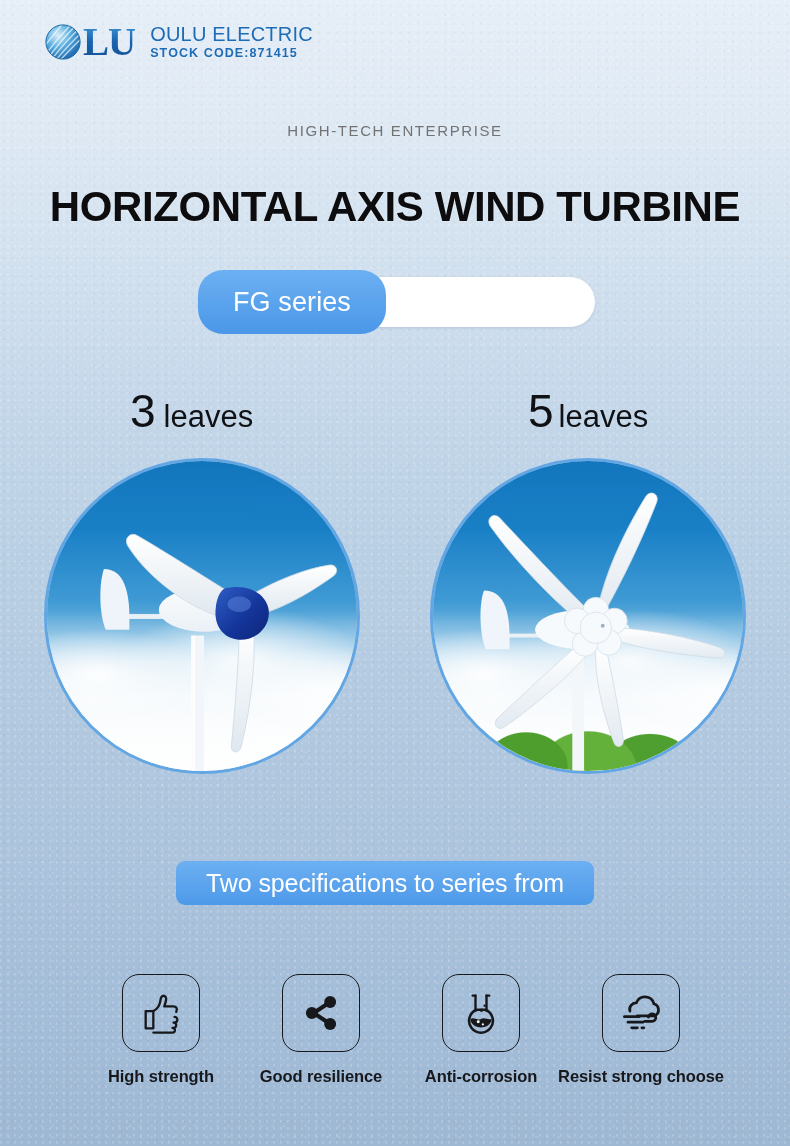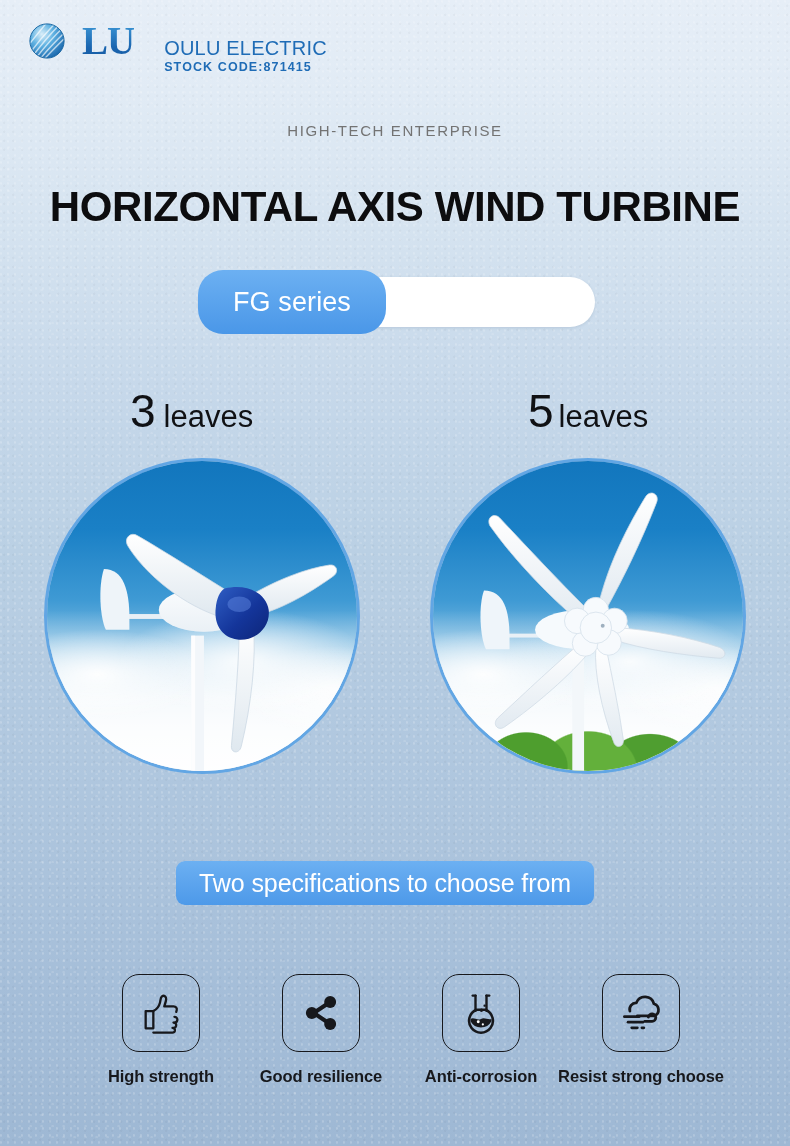--- a/index.html
+++ b/index.html
@@ -29,36 +29,36 @@
       radial-gradient(circle at 13% 21%, rgba(255,255,255,.22) 0 1px, transparent 1.4px),
       radial-gradient(circle at 47% 63%, rgba(0,0,0,.035) 0 1px, transparent 1.4px),
       radial-gradient(circle at 78% 37%, rgba(255,255,255,.16) 0 1px, transparent 1.4px);
     background-size: 7px 7px, 9px 9px, 11px 11px;
     pointer-events: none;
     opacity: .85;
   }
 
   
   .logo-bar {
-    position: absolute; left: 28px; top: 22px;
-    display: flex; gap: 15px;
+    position: absolute; left: 44px; top: 22px;
+    display: flex; align-items: center; gap: 0px;
   }
   .globe { width: 38px; height: 38px; flex: none; margin-right: 1px; }
   .logo-lu {
     font-family: "Liberation Serif", serif;
     font-weight: bold; font-size: 39px; line-height: 38px;
     letter-spacing: -1px;
     background: linear-gradient(to bottom, #3e9ad8 0%, #1a65b0 48%, #134f92 100%);
     -webkit-background-clip: text; background-clip: text;
     color: transparent;
   }
   .logo-txt { margin-left: 15px; margin-top: 1px; }
   .logo-name {
     font-size: 20px; letter-spacing: .2px; color: #1f6cb6;
-    line-height: 22px; font-weight: 400; margin-top: 14px;
+    line-height: 22px; font-weight: 400;
   }
   .logo-stock {
     font-size: 12.5px; letter-spacing: 1.1px; color: #1f6cb6;
     line-height: 16px; font-weight: bold;
   }
 
   
   .eyebrow {
     position: absolute; top: 122px; left: 0; width: 790px;
     text-align: center; font-size: 15px; letter-spacing: 1.6px;
@@ -282,21 +282,21 @@
       <circle cx="185" cy="163" r="13"></circle>
       <circle cx="179" cy="185" r="13"></circle>
       <circle cx="155" cy="186" r="13"></circle>
       <circle cx="147" cy="163" r="13"></circle>
       <circle cx="166" cy="170" r="16"></circle>
     </g>
     <circle cx="173" cy="168" r="2" fill="#9fb0bf"></circle>
   </svg>
 </div>
 
-<div class="spec-banner">Two specifications to choose from</div>
+<div class="spec-banner">Two specifications to series from</div>
 
 <div class="features">
 
   <div class="feature">
     <div class="feature-box">
       <svg width="46" height="46" viewBox="0 0 48 48" fill="none" stroke="#17181c" stroke-width="2.4" stroke-linejoin="round" stroke-linecap="round">
         <path d="M8 22h8v18H8z"></path>
         <path d="M16 22c4-2 6-5 7-9 .6-2.4.2-5 2-6.4 2-1.5 4.6.2 4.4 3-.2 2.6-1.2 5-2 7.4h9.8c2.2 0 3.8 2 3.2 4l-.5 1.8"></path>
         <path d="M38 28c2 0 3.4 1.7 3 3.6-.3 1.5-1.5 2.4-3 2.4"></path>
         <path d="M37 34c2 0 3.2 1.6 2.8 3.4-.3 1.4-1.4 2.2-2.8 2.2"></path>

